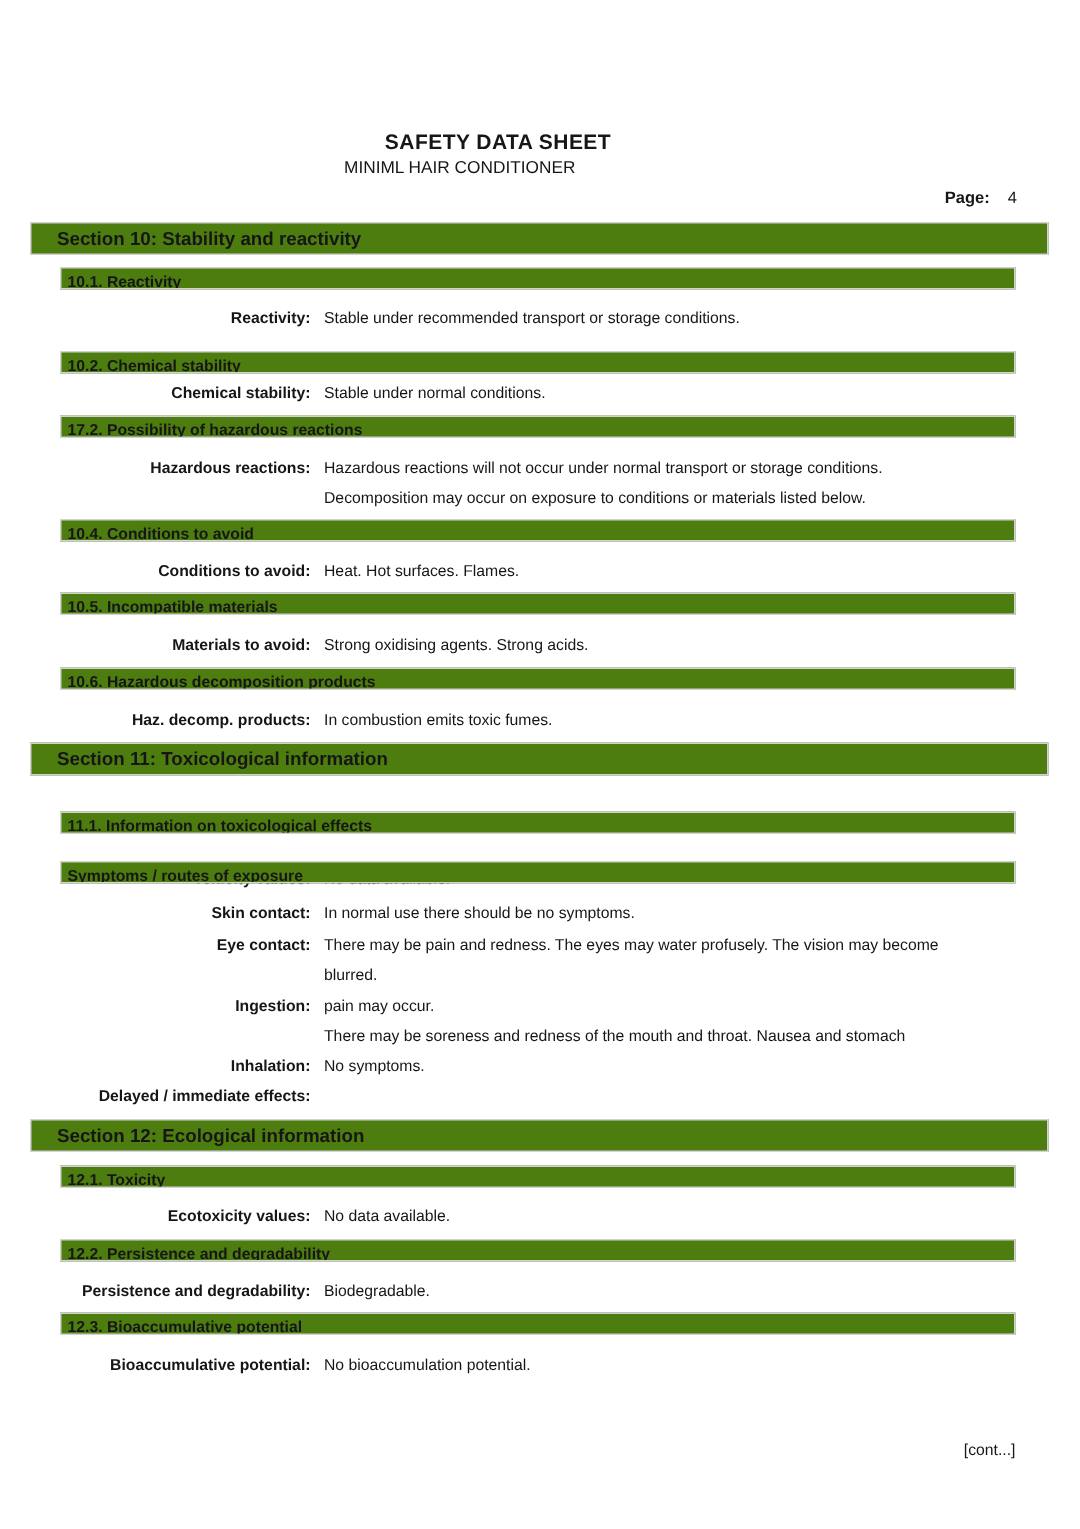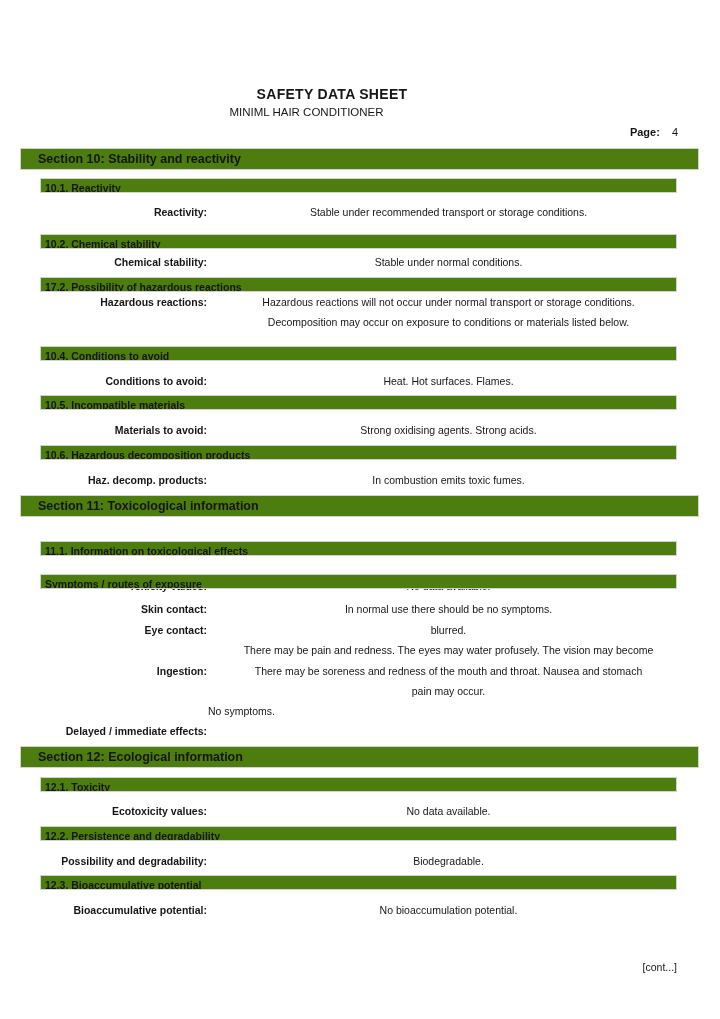--- a/index.html
+++ b/index.html
@@ -55,21 +55,21 @@
     text-align:right;
     font-weight:bold;
     line-height:20px;
     white-space:nowrap;
   }
   .row .val {
     margin-left:9px;
     width:465px;
     line-height:20px;
   }
-  .row .val .line { display:block;text-align:center; }
+  .row .val .line { display:block; }
   .cont {
     top:961px; right:43px;
     font-size:10.5px;
     margin-left:48px;
   }
 </style>
 </head>
 <body>
 
 <div>
@@ -92,21 +92,21 @@
 
   <div class="abs bar l2" style="top:234px">10.2. Chemical stability</div>
   <div class="abs row" style="top:252px">
     <span class="lbl">Chemical stability:</span>
     <span class="val">
         <span class="line">Stable under normal conditions.</span>
       </span>
   </div>
 
   <div class="abs bar l2" style="top:277px">17.2. Possibility of hazardous reactions</div>
-  <div class="abs row" style="top:292px">
+  <div class="abs row" style="top:302px">
     <span class="lbl">Hazardous reactions:</span>
     <span class="val">
         <span class="line">Hazardous reactions will not occur under normal transport or storage conditions.</span>
         <span class="line">Decomposition may occur on exposure to conditions or materials listed below.</span>
       </span>
   </div>
 
   <div class="abs bar l2" style="top:346px">10.4. Conditions to avoid</div>
   <div class="abs row" style="top:371px">
     <span class="lbl">Conditions to avoid:</span>
@@ -146,34 +146,35 @@
   <div class="abs row" style="top:599px">
     <span class="lbl">Skin contact:</span>
     <span class="val">
         <span class="line">In normal use there should be no symptoms.</span>
       </span>
   </div>
 
   <div class="abs row" style="top:620px">
     <span class="lbl">Eye contact:</span>
     <span class="val">
+        <span class="line">There may be pain and redness. The eyes may water profusely. The vision may become</span>
         <span class="line">blurred.</span>
-        <span class="line">There may be pain and redness. The eyes may water profusely. The vision may become</span>
       </span>
   </div>
 
   <div class="abs row" style="top:661px">
     <span class="lbl">Ingestion:</span>
     <span class="val">
+        <span class="line">pain may occur.</span>
         <span class="line">There may be soreness and redness of the mouth and throat. Nausea and stomach</span>
-        <span class="line">pain may occur.</span>
       </span>
   </div>
 
   <div class="abs row" style="top:701px">
+    <span class="lbl">Inhalation:</span>
     <span class="val">
         <span class="line">No symptoms.</span>
       </span>
   </div>
 
   <div class="abs row" style="top:721px">
     <span class="lbl">Delayed / immediate effects:</span>
   </div>
 
   <div class="abs bar l1" style="top:746px">Section 12: Ecological information</div>
@@ -181,21 +182,21 @@
   <div class="abs bar l2" style="top:777px">12.1. Toxicity</div>
   <div class="abs row" style="top:801px">
     <span class="lbl">Ecotoxicity values:</span>
     <span class="val">
         <span class="line">No data available.</span>
       </span>
   </div>
 
   <div class="abs bar l2" style="top:826px">12.2. Persistence and degradability</div>
   <div class="abs row" style="top:851px">
-    <span class="lbl">Possibility and degradability:</span>
+    <span class="lbl">Persistence and degradability:</span>
     <span class="val">
         <span class="line">Biodegradable.</span>
       </span>
   </div>
 
   <div class="abs bar l2" style="top:875px">12.3. Bioaccumulative potential</div>
   <div class="abs row" style="top:900px">
     <span class="lbl">Bioaccumulative potential:</span>
     <span class="val">
         <span class="line">No bioaccumulation potential.</span>

